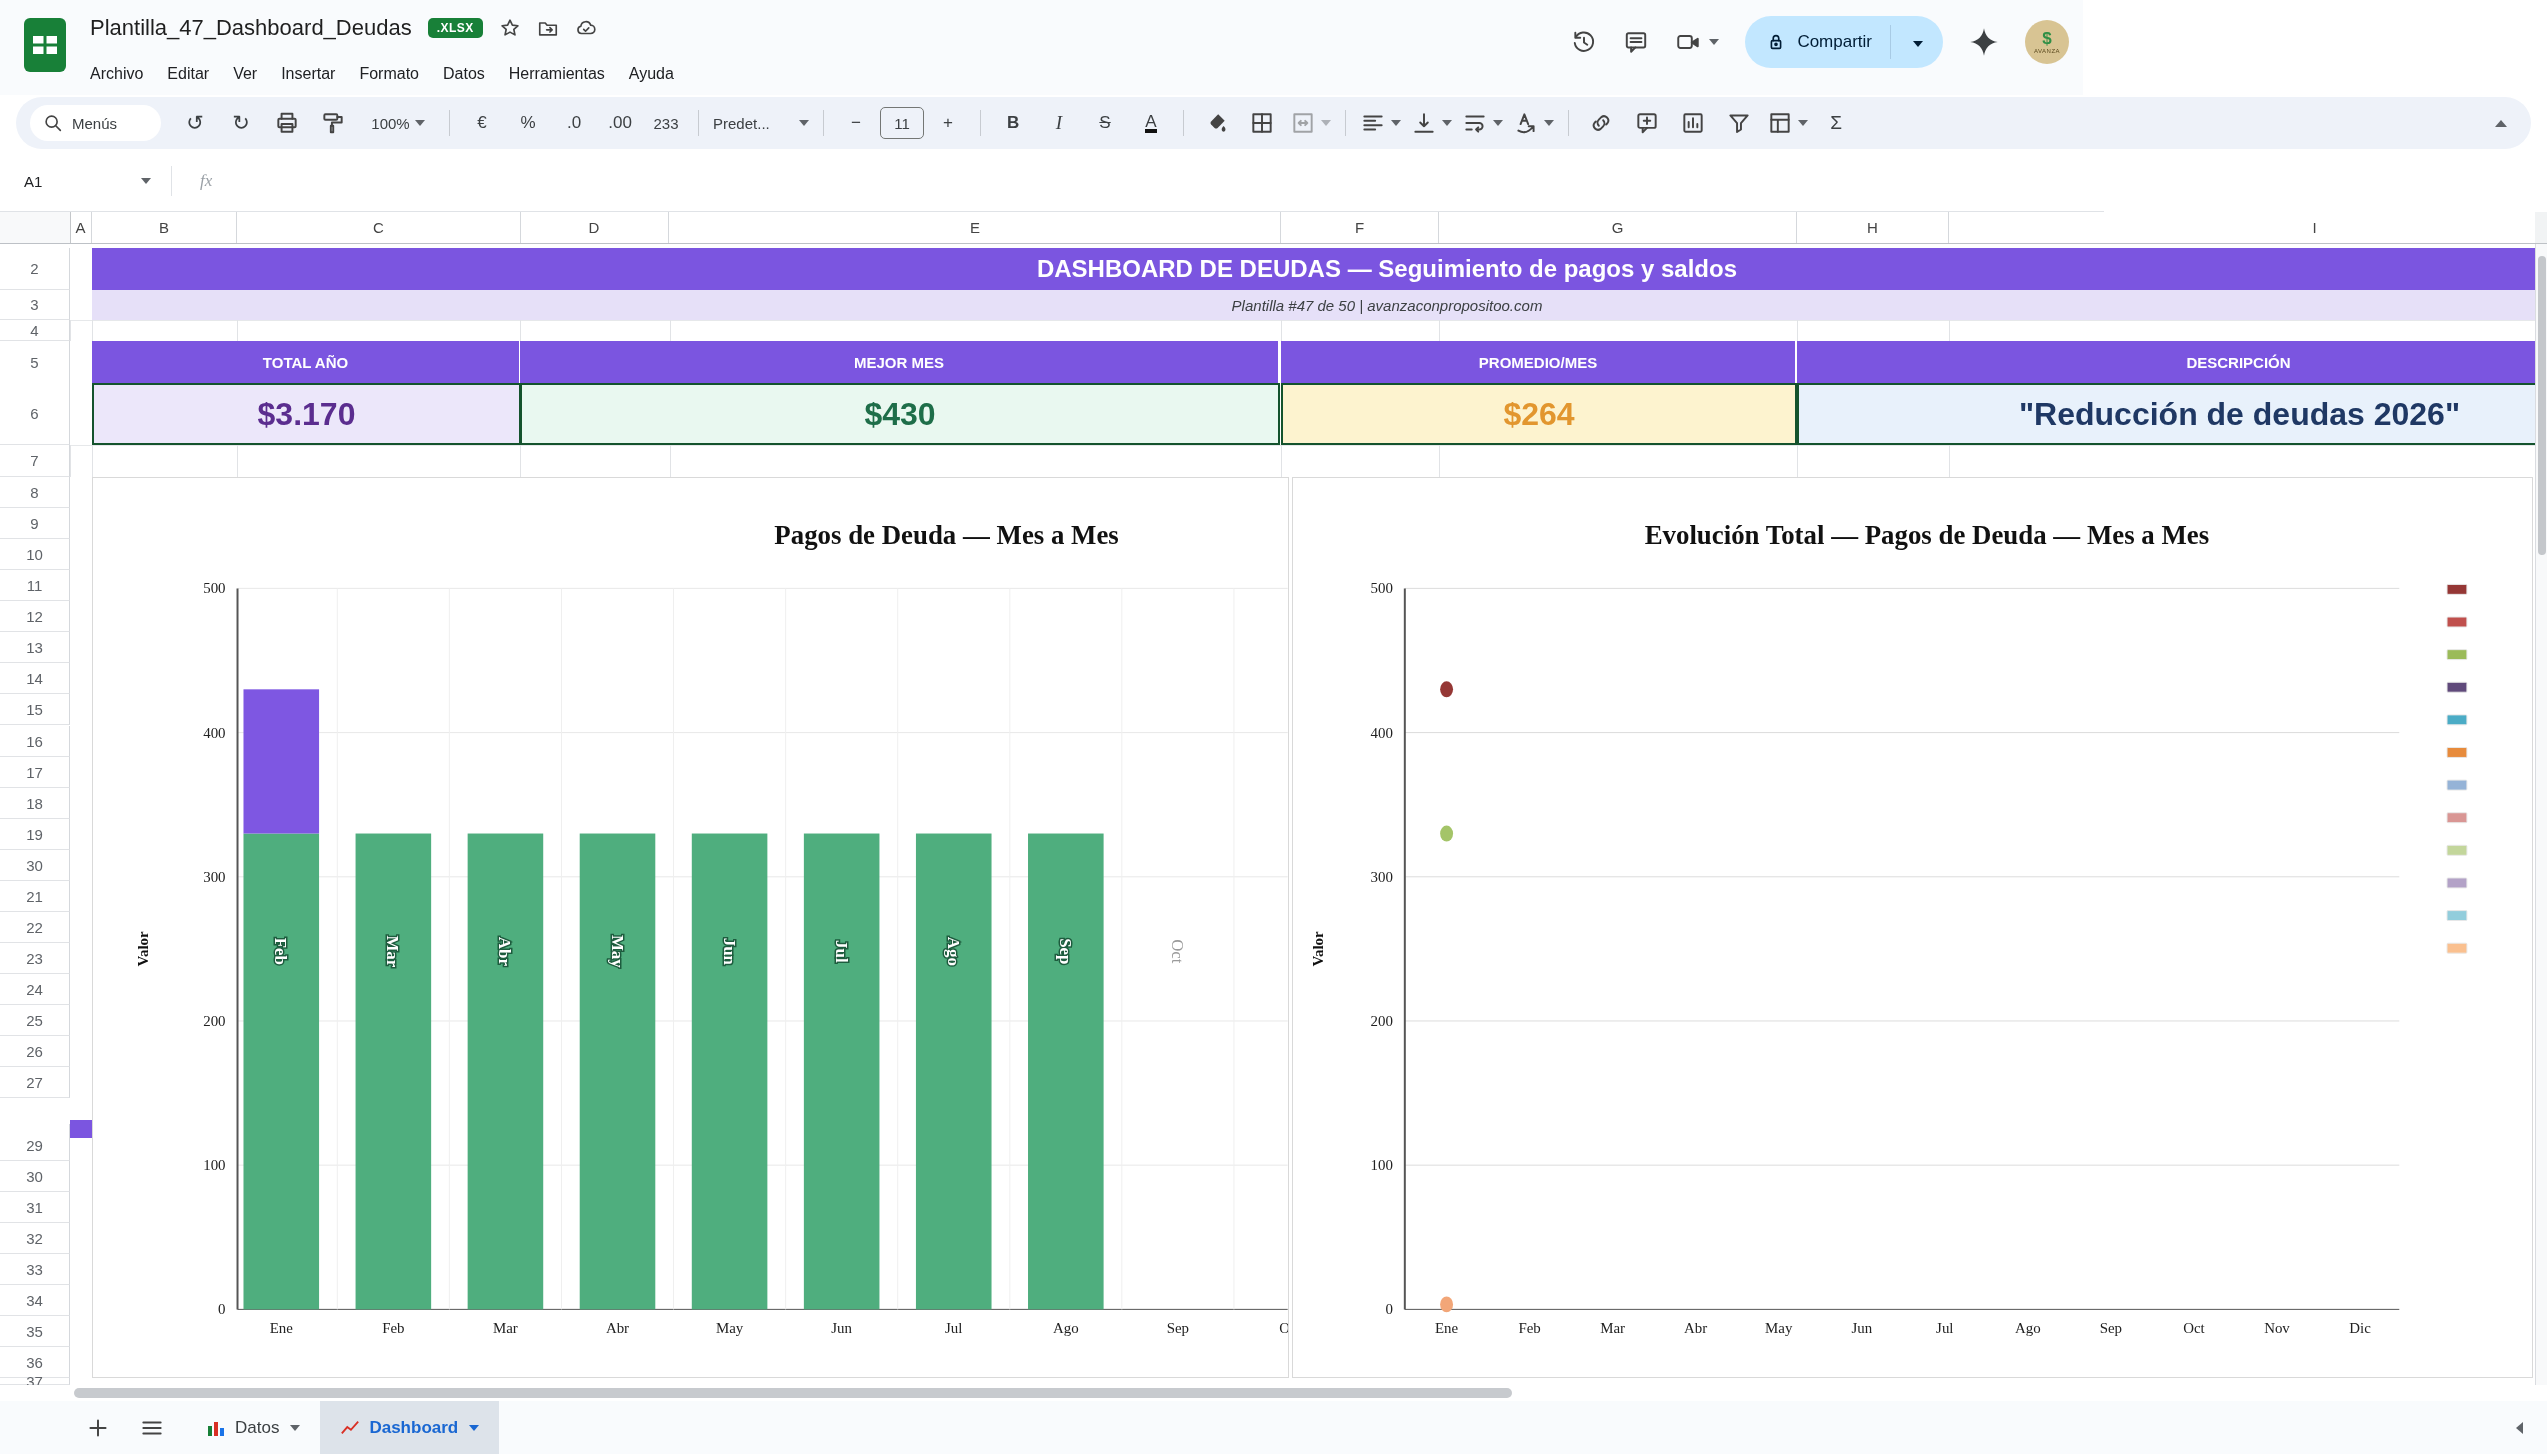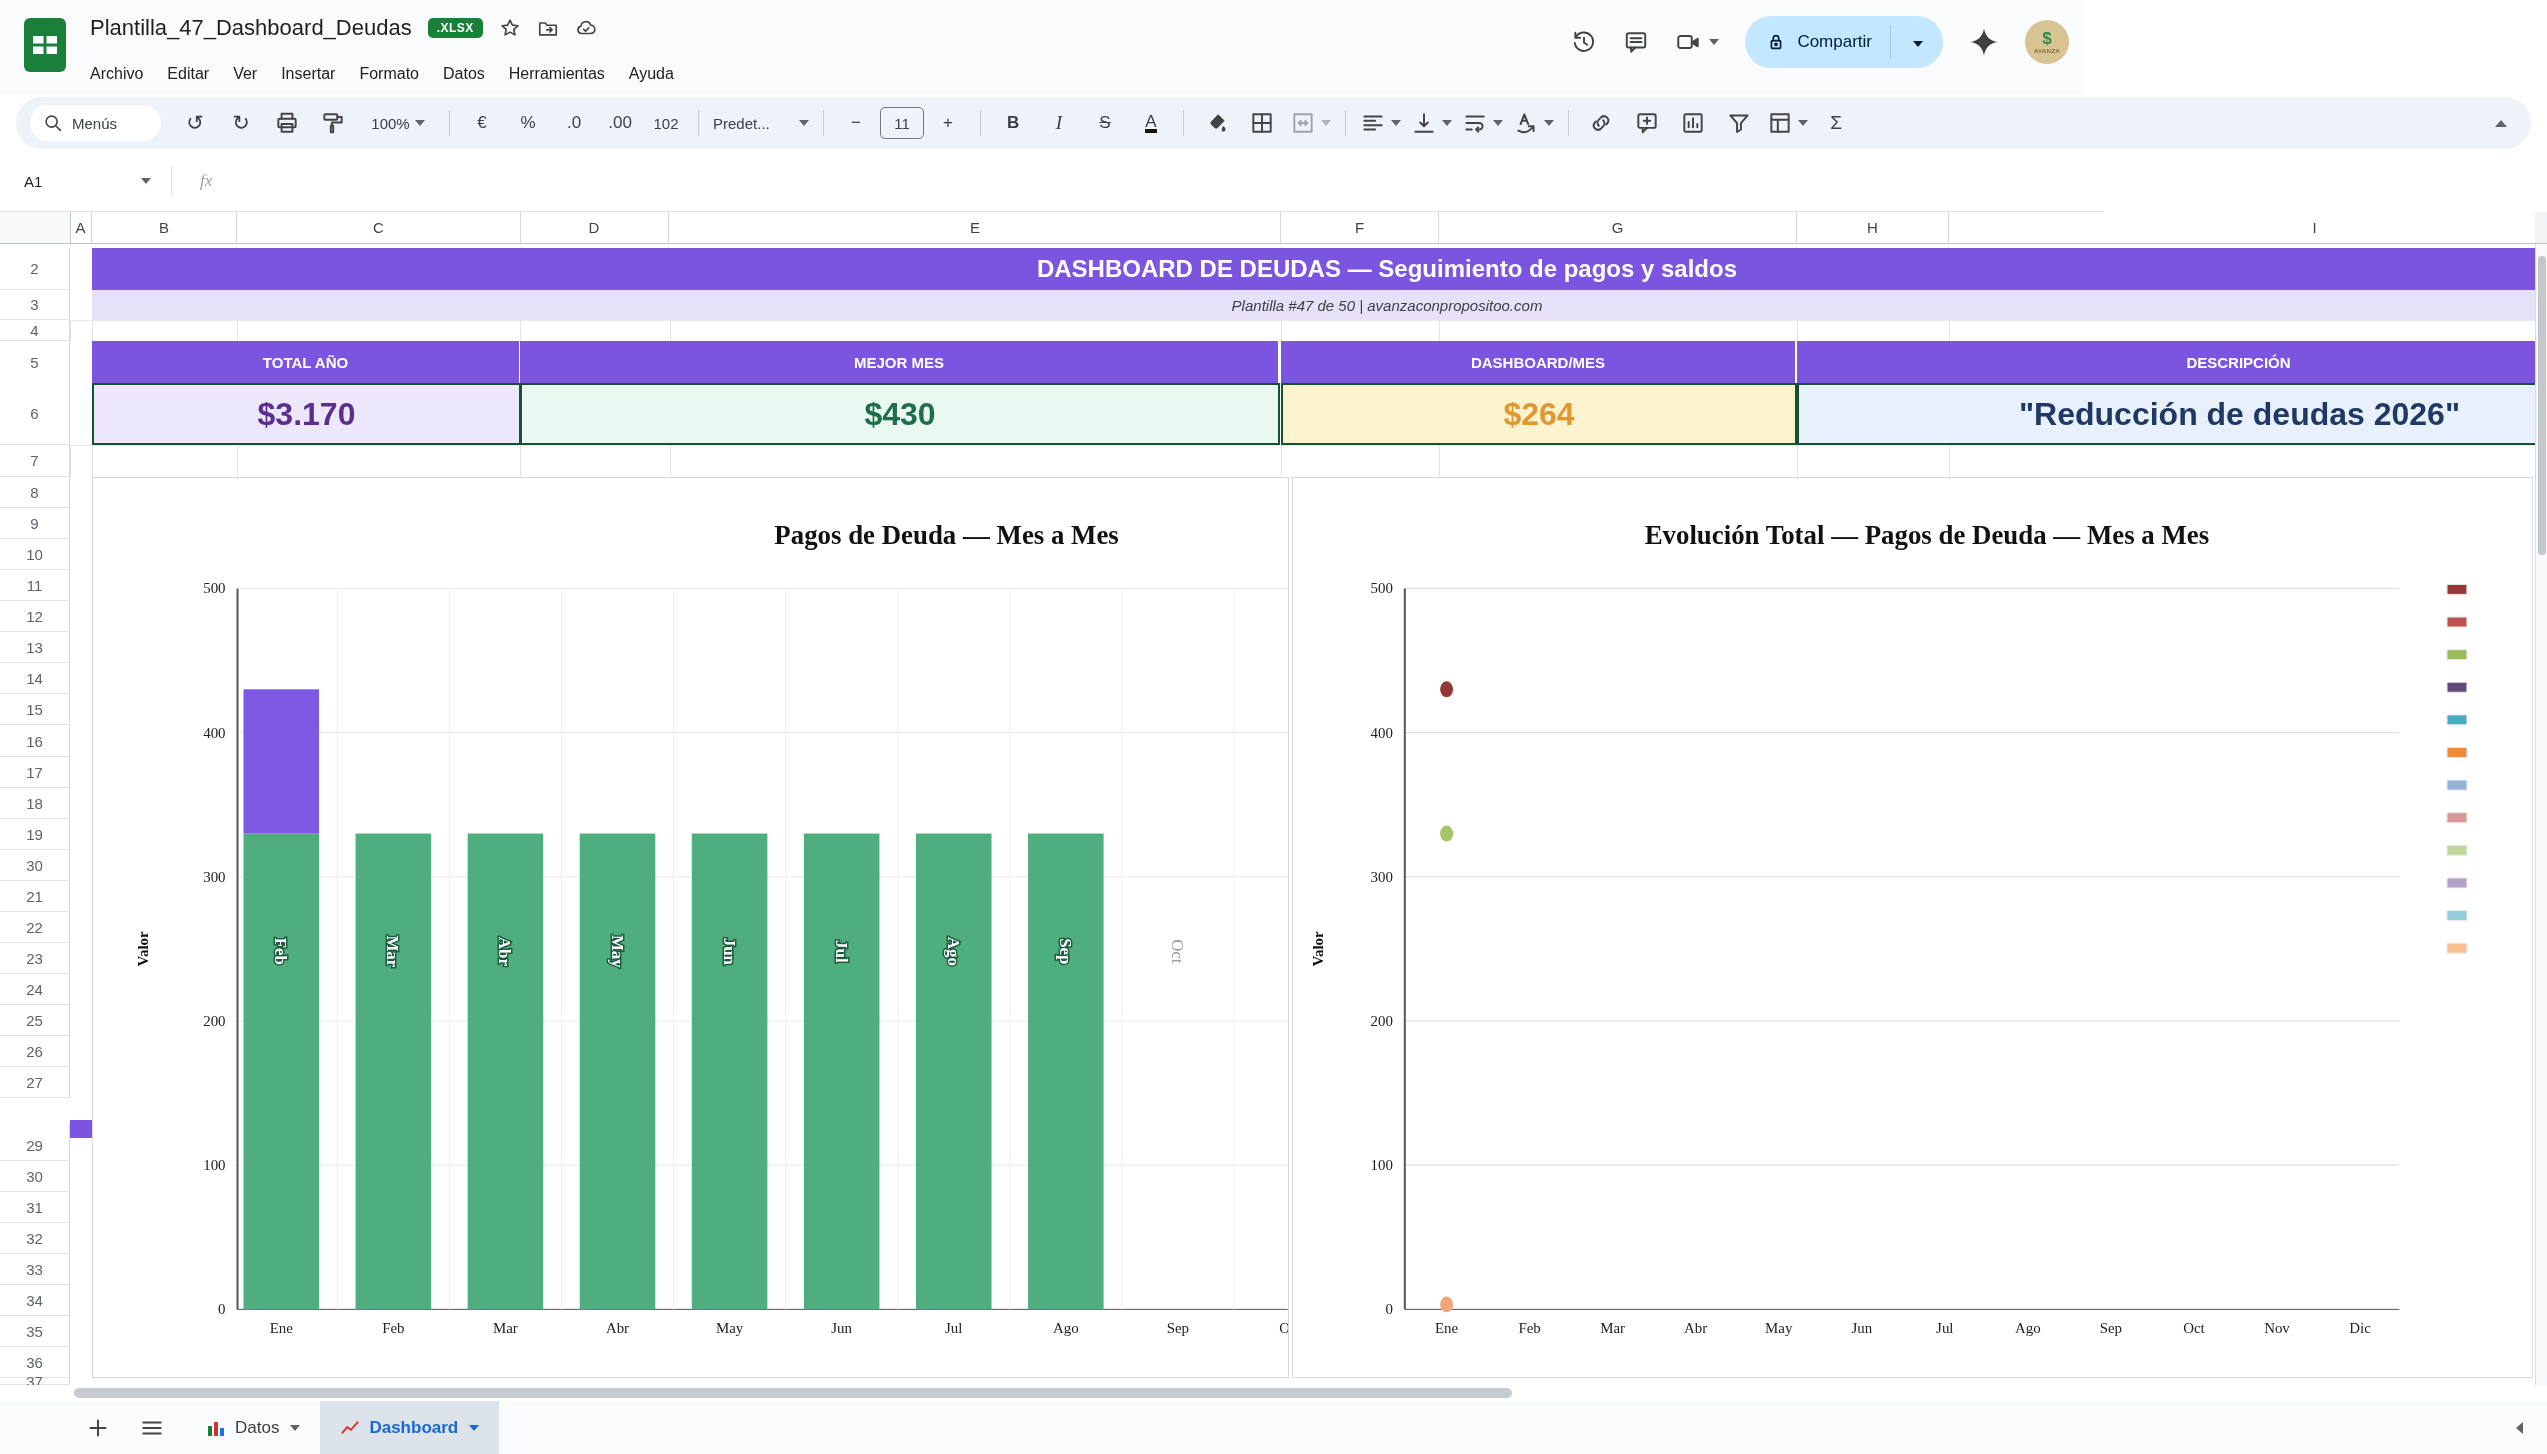--- a/index.html
+++ b/index.html
@@ -196,21 +196,21 @@
   <div class="tbtn">
       <span class="glyph">%</span>
     </div>
   <div class="tbtn">
       <span class="glyph">.0</span>
     </div>
   <div class="tbtn">
       <span class="glyph">.00</span>
     </div>
   <div class="tbtn">
-      <span class="glyph" style="font-size:15px">102</span>
+      <span class="glyph" style="font-size:15px">233</span>
     </div>
   <div class="sep"></div>
   <div class="tbtn" style="min-width:96px;justify-content:space-between">
     <span>Predet...</span>
       <span class="crt"></span>
   </div>
   <div class="sep"></div>
   <div class="tbtn">
       <span class="glyph">−</span>
     </div>
@@ -413,21 +413,21 @@
       <div class="cardval" style="left:92px;width:429px;background:#ece7fa;color:#5b2d8f">
         <span>$3.170</span>
       </div>
       <div class="cardhdr" style="left:520px;width:760px;background:#7b55e0">
         <span>MEJOR MES</span>
       </div>
       <div class="cardval" style="left:520px;width:760px;background:#e9f8f0;color:#1e6e49">
         <span>$430</span>
       </div>
       <div class="cardhdr" style="left:1281px;width:516px;background:#7b55e0">
-        <span>DASHBOARD/MES</span>
+        <span>PROMEDIO/MES</span>
       </div>
       <div class="cardval" style="left:1281px;width:516px;background:#fdf3cf;color:#e2962f">
         <span>$264</span>
       </div>
       <div class="cardhdr" style="left:1797px;width:885px;background:#7b55e0">
         <span>DESCRIPCIÓN</span>
       </div>
       <div class="cardval" style="left:1797px;width:885px;background:#e8f1fb;color:#1f3864">
         <span>"Reducción de deudas 2026"</span>
       </div>

